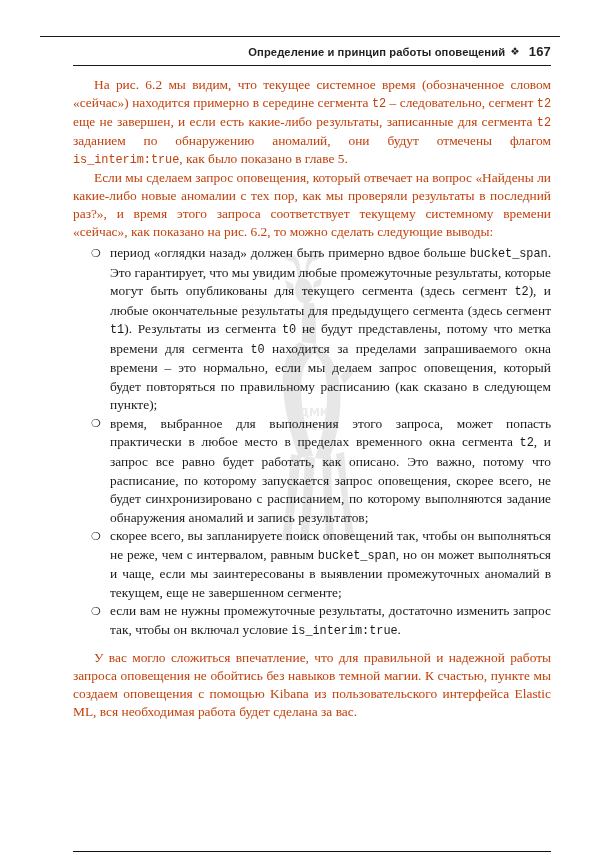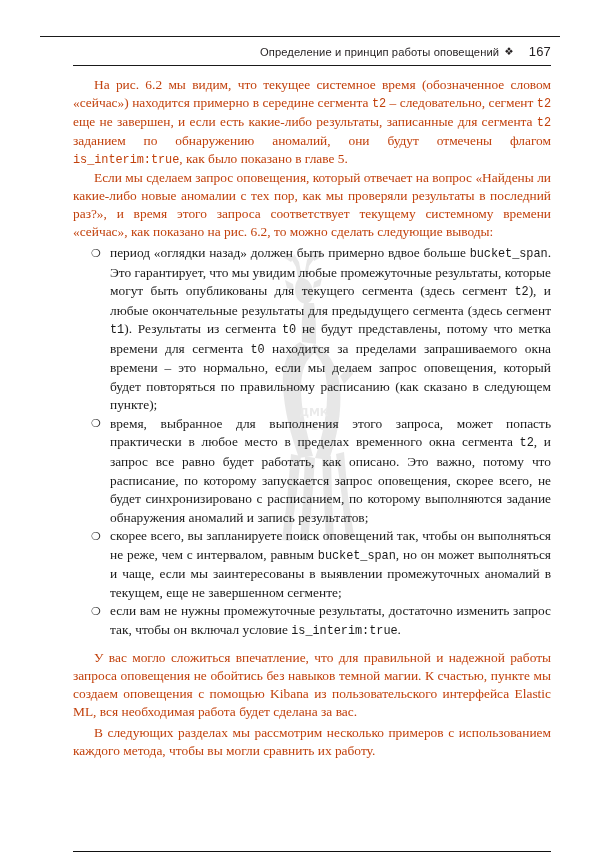--- a/index.html
+++ b/index.html
@@ -73,31 +73,31 @@
     top: 44px;
     width: 478px;
     text-align: right;
     font-family: "Liberation Sans", "DejaVu Sans", sans-serif;
     font-size: 11.2px;
     letter-spacing: 0.1px;
     color: #231f20;
     white-space: nowrap;
     z-index: 3;
   }
-  .running-header .hdr-title { font-weight: 400; }
+  .running-header .hdr-title { font-weight: 700; }
   .running-header .hdr-orn {
     display: inline-block;
     font-size: 10.5px;
     margin: 0 3px 0 5px;
     vertical-align: 1px;
   }
   .running-header .hdr-page {
-    font-weight: 400;
+    font-weight: 700;
     font-size: 13px;
-    margin-left: 12px;
+    margin-left: 6px;
     letter-spacing: 0.2px;
   }
 
   
   .content {
     position: absolute;
     left: 73px;
     top: 76px;
     width: 478px;
     z-index: 3;
@@ -213,19 +213,18 @@
 
     </ul>
 
     <div class="spacer-md"></div>
 
     <p class="para">У вас могло сложиться впечатление, что для правильной и надежной работы запроса оповещения не обойтись без навыков темной магии. К счастью, пункте мы создаем оповещения с помощью Kibana из пользовательского интерфейса Elastic ML, вся необходимая работа будет сделана за вас.</p>
 
     <div class="spacer-sm"></div>
 
 
-    <p class="para">В следующих разделах мы рассмотрим несколько примеров с использованием каждого метода, чтобы вы могли сравнить их работу.</p>
 
   </div>
 
   <div class="rule-bottom"></div>
 
 </div>
 
 </body></html>

